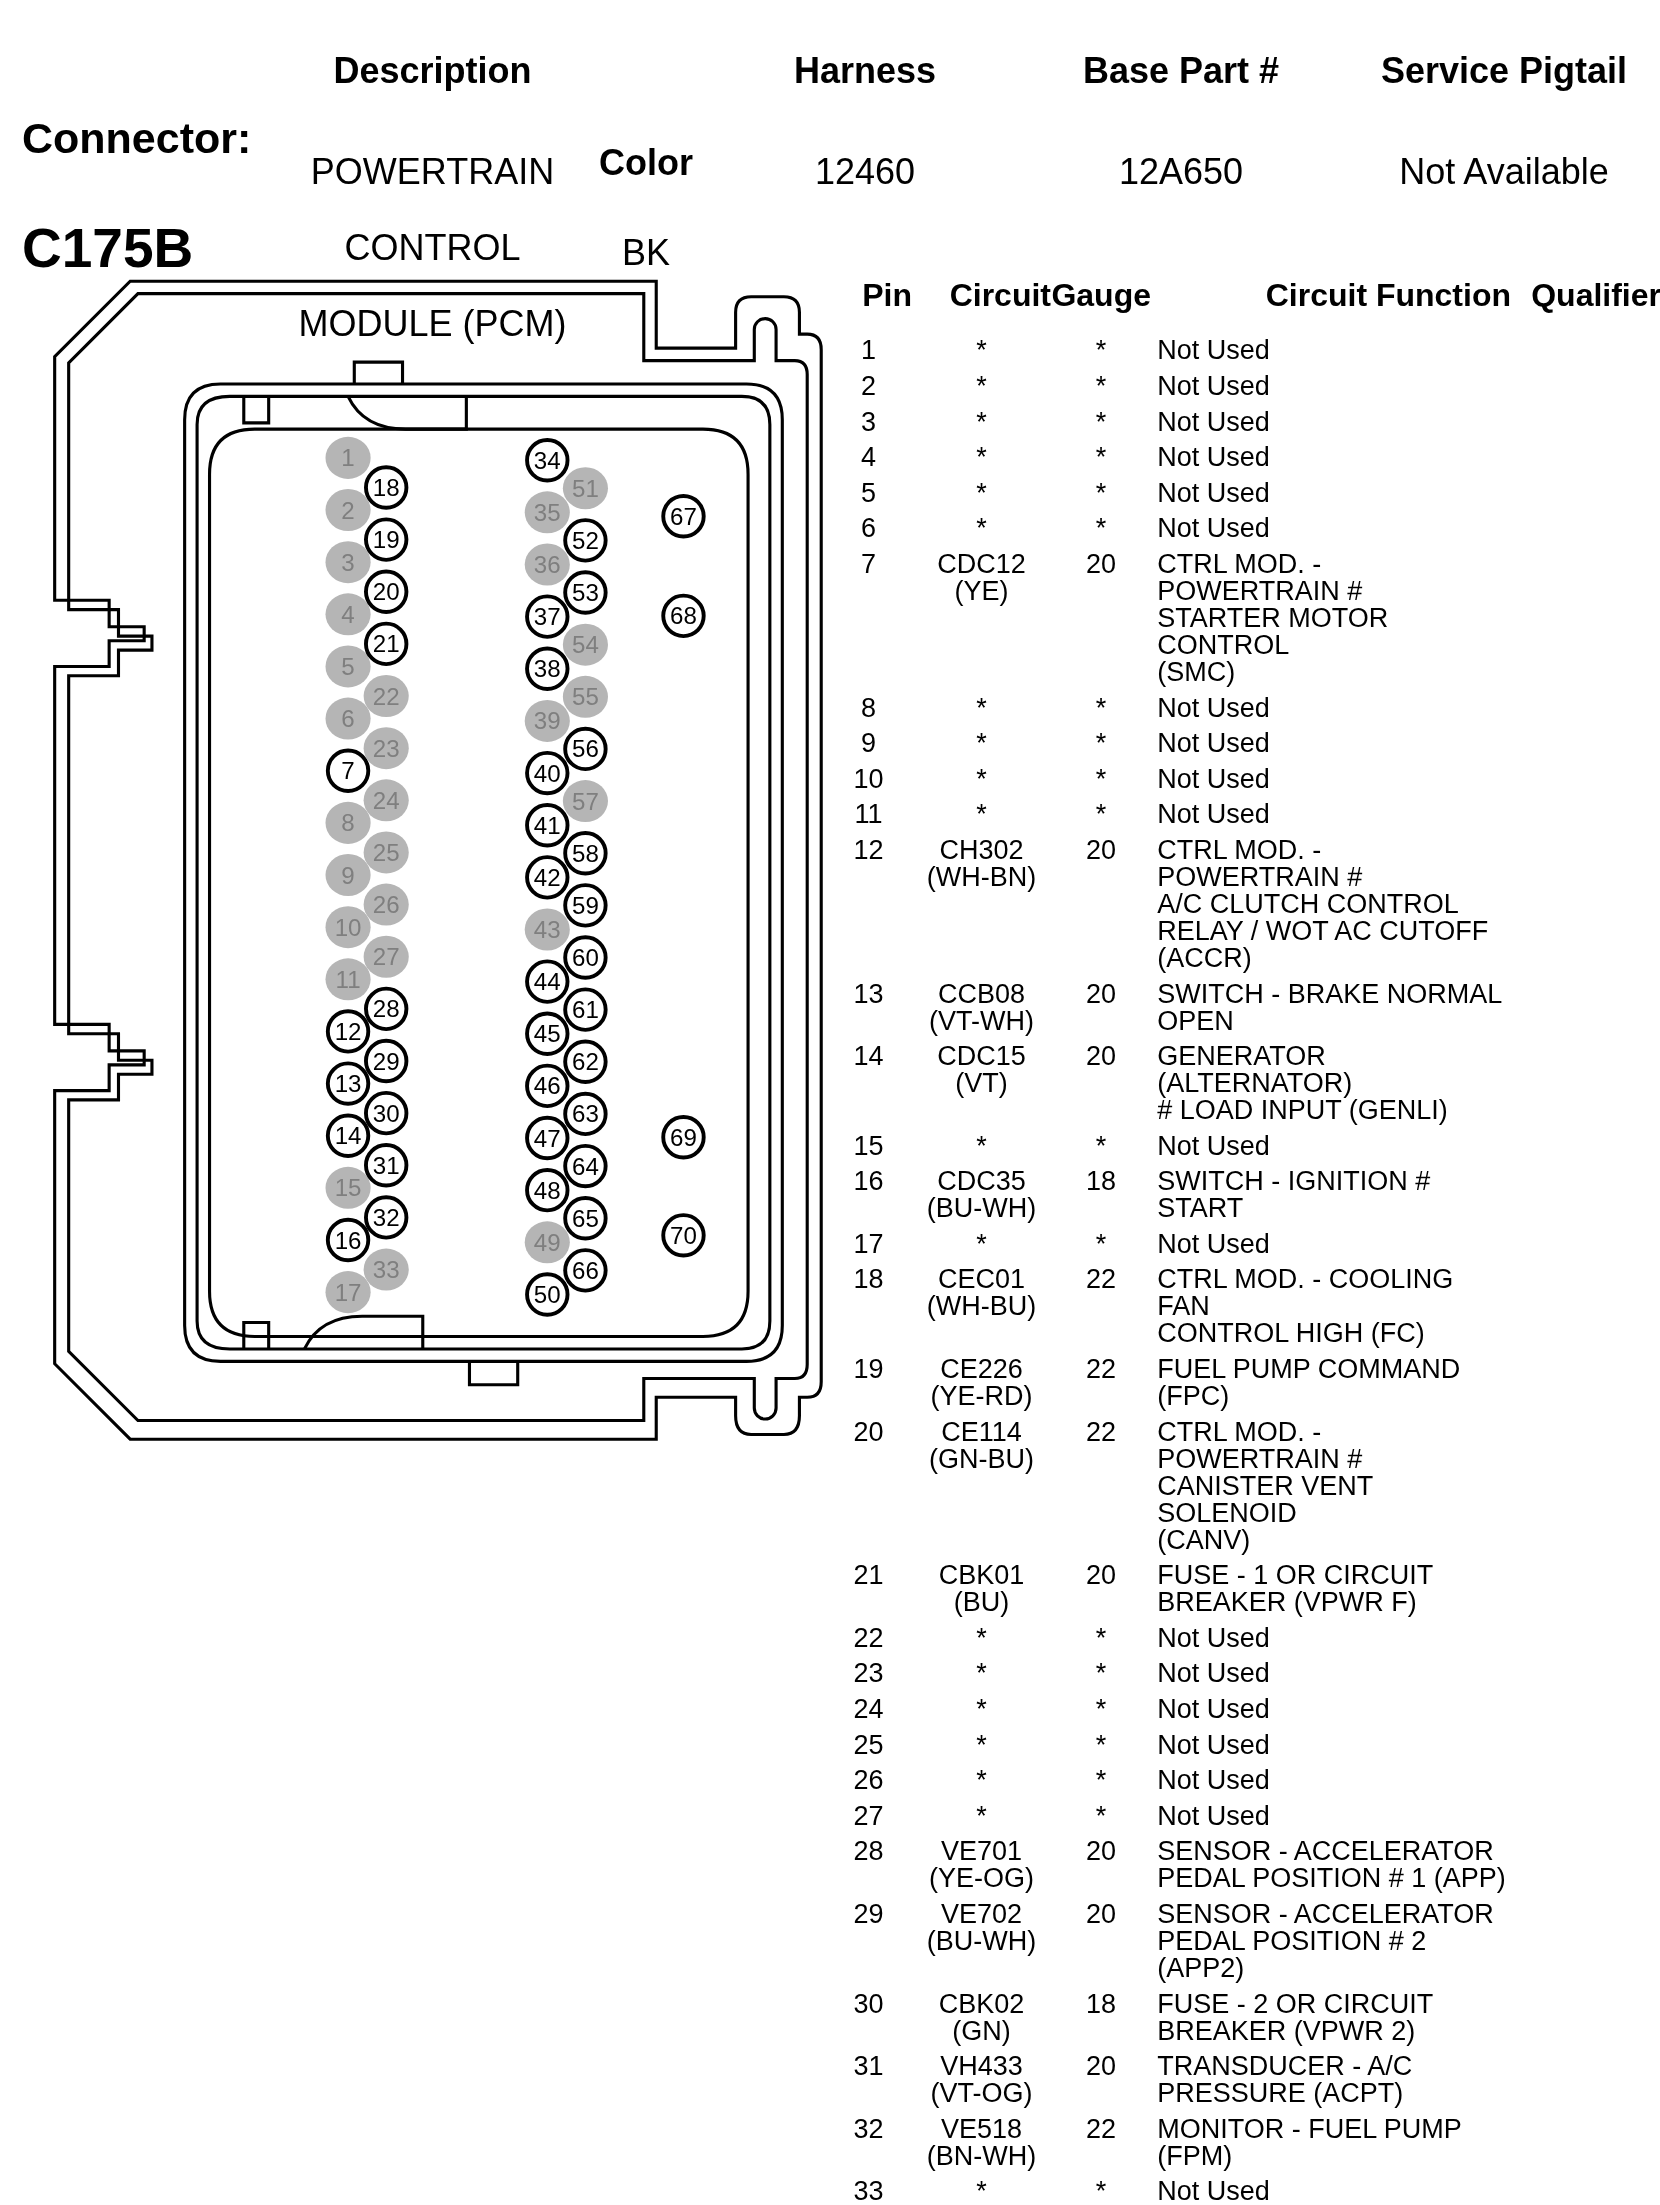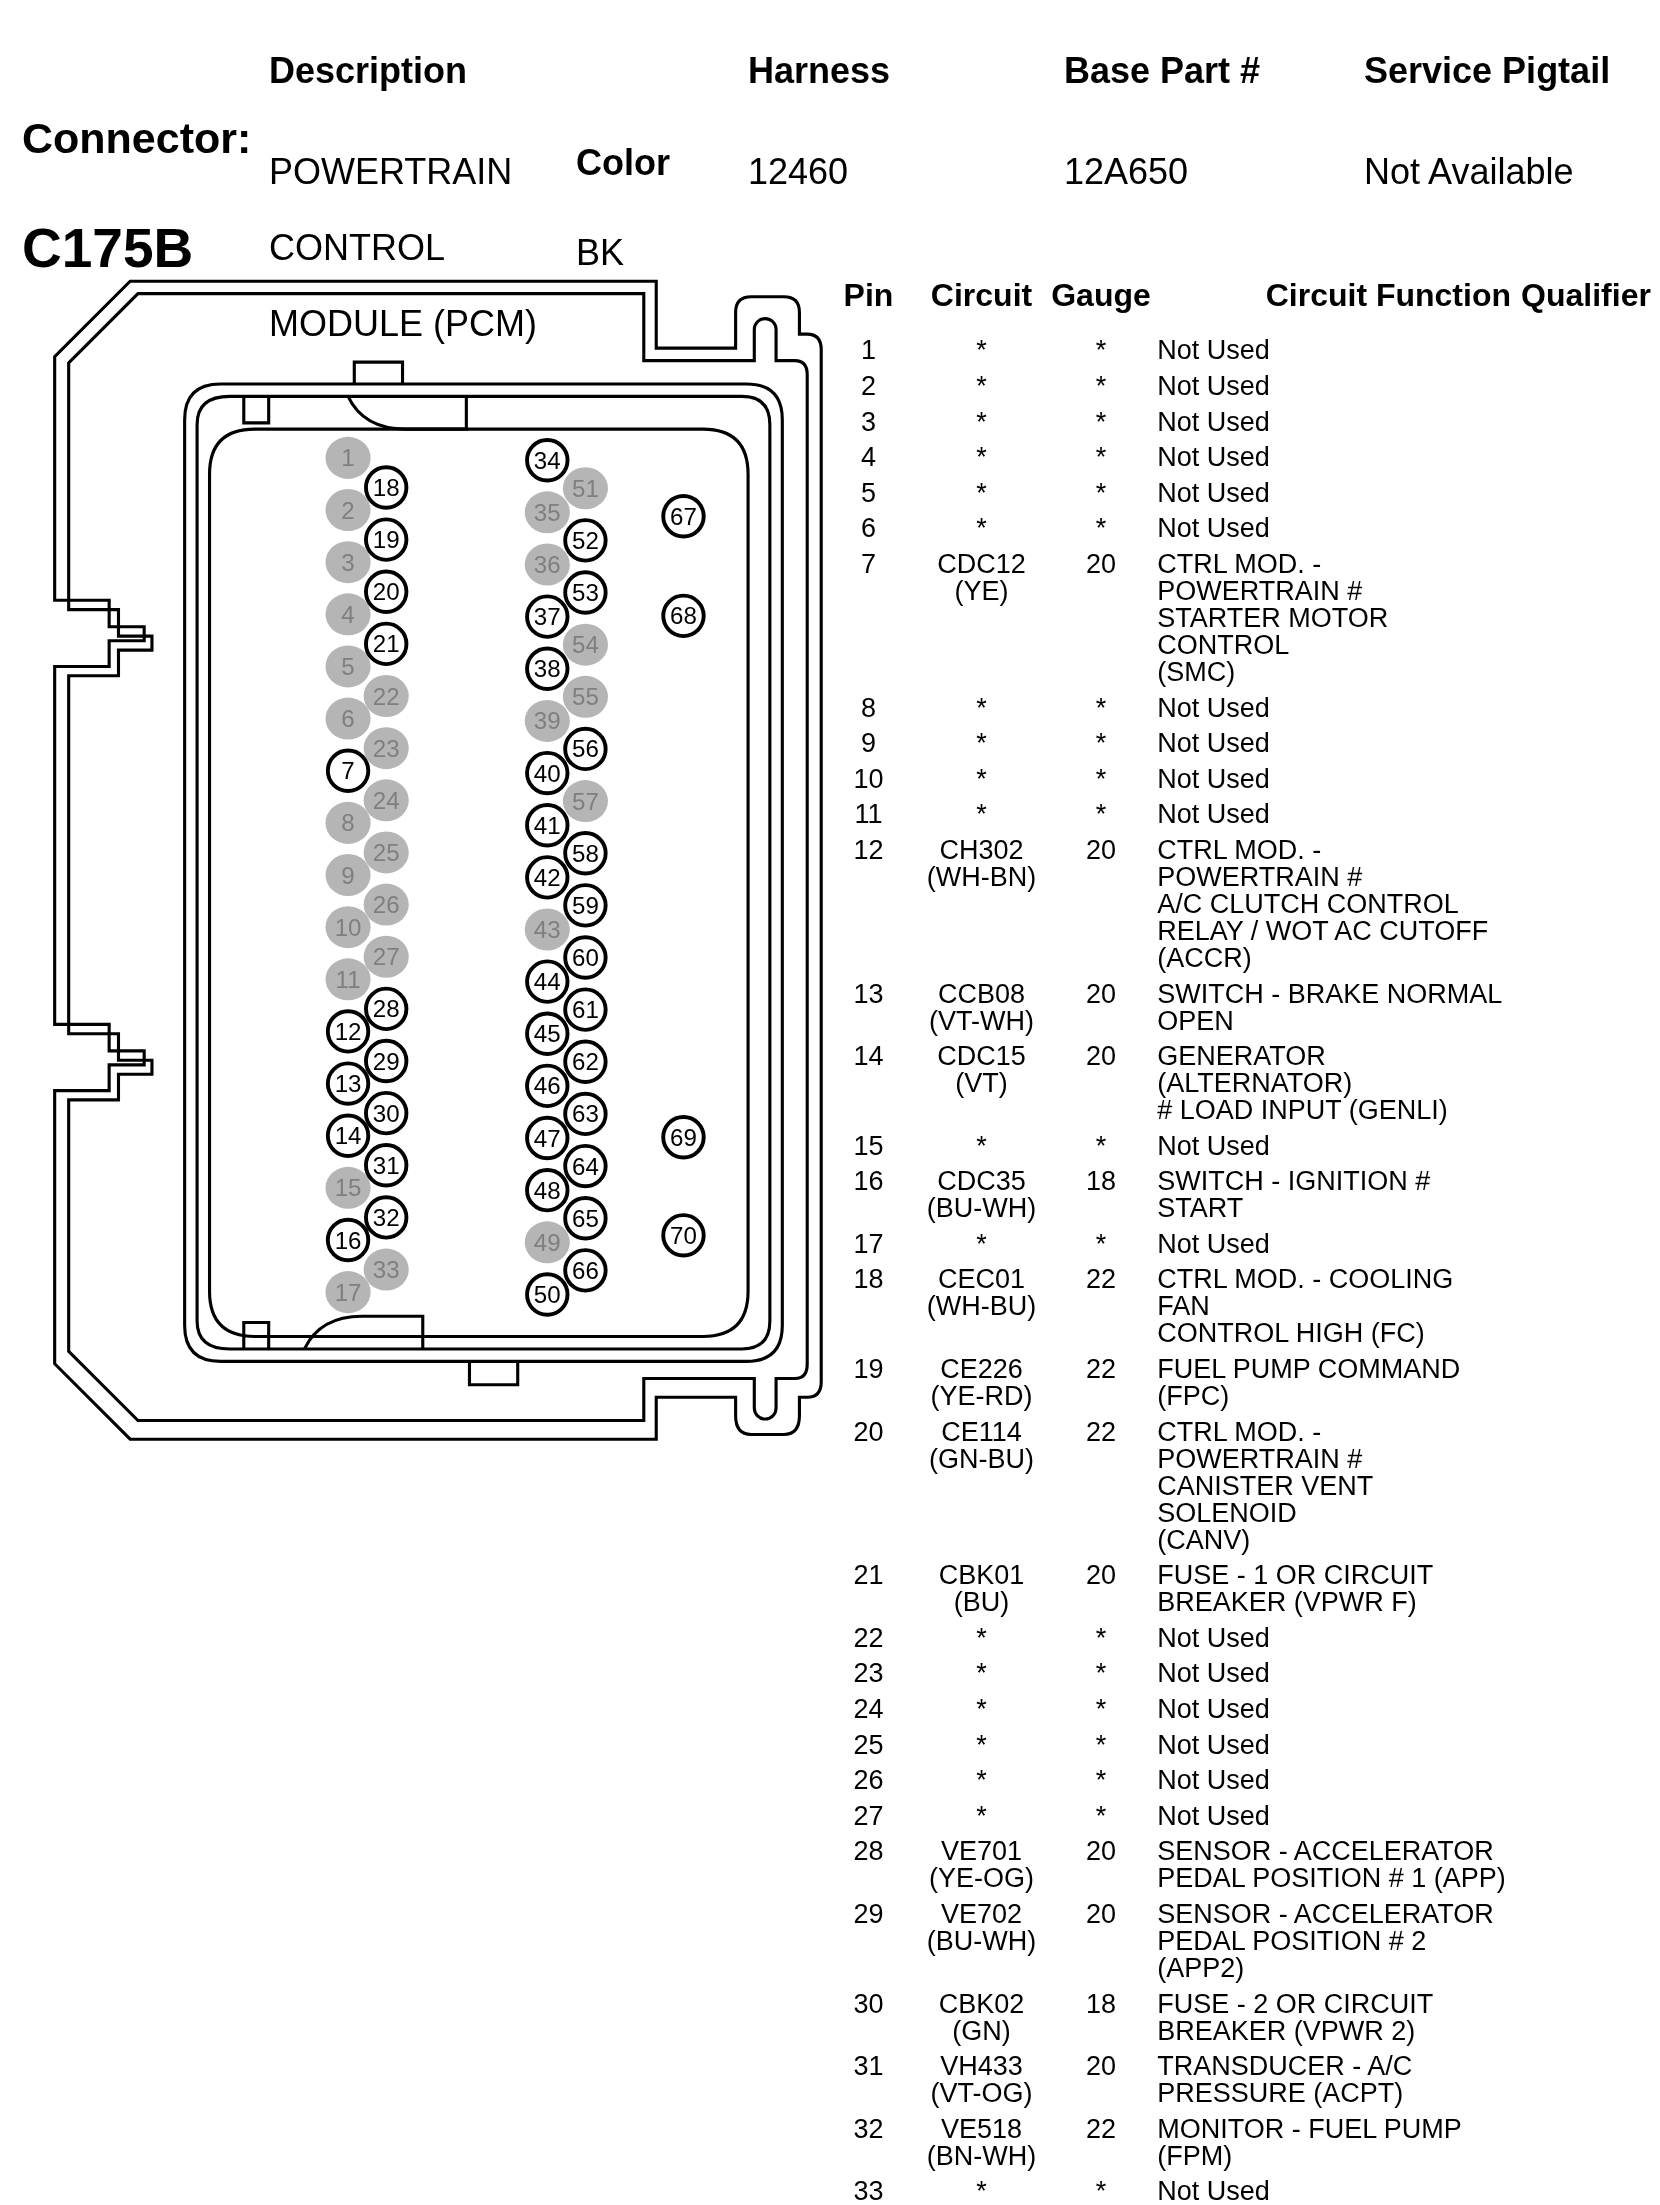--- a/index.html
+++ b/index.html
@@ -5,38 +5,38 @@
   html,body{margin:0;padding:0;}
   body{
     width:1660px;height:2205px;position:relative;background:#ffffff;
     font-family:"Liberation Sans","DejaVu Sans",sans-serif;color:#000;
     overflow:hidden;
   }
   .abs{position:absolute;}
   
   .connector-label{left:22px;top:114px;font-size:43px;font-weight:bold;white-space:nowrap;}
   .connector-id{left:22px;top:216px;font-size:55px;font-weight:bold;}
-  .hdr-col{}
+  .hdr-col{text-align:center;}
   .hdr-label{font-size:36px;font-weight:bold;}
   .hdr-value{font-size:36px;white-space:pre-line;line-height:76px;}
   #desc-col{left:269px;top:50px;width:327px;}
   #desc-col .hdr-value{margin-top:42px;}
   #color-col{left:576px;top:142px;width:140px;}
   #color-col .hdr-value{margin-top:31px;}
   #harness-col{left:748px;top:50px;width:234px;}
   #harness-col .hdr-value{margin-top:42px;}
   #basepart-col{left:1064px;top:50px;width:234px;}
   #basepart-col .hdr-value{margin-top:42px;}
   #pigtail-col{left:1364px;top:50px;width:280px;}
   #pigtail-col .hdr-value{margin-top:42px;}
   
   #pin-table{left:825px;top:277px;width:835px;}
   .tbl-grid{display:grid;grid-template-columns:87px 139px 100px 360px 150px;}
   #tbl-header{font-size:32px;font-weight:bold;}
-  #tbl-header > div{text-align:center;}
+  #tbl-header > div{text-align:right;}
   #tbl-header .col-func{text-align:right;}
   #tbl-rows{margin-top:23.4px;display:grid;grid-template-columns:1fr;row-gap:8.6px;}
   .tbl-row{display:grid;grid-template-columns:87px 139px 100px 360px 150px;}
   .tbl-row > div{font-size:27px;line-height:27px;}
   .cell-pin{text-align:center;}
   .cell-circuit{text-align:center;white-space:pre-line;}
   .cell-gauge{text-align:center;}
   .cell-func{text-align:left;white-space:pre-line;padding-left:6.2px;}
   .cell-qual{text-align:center;}
   

